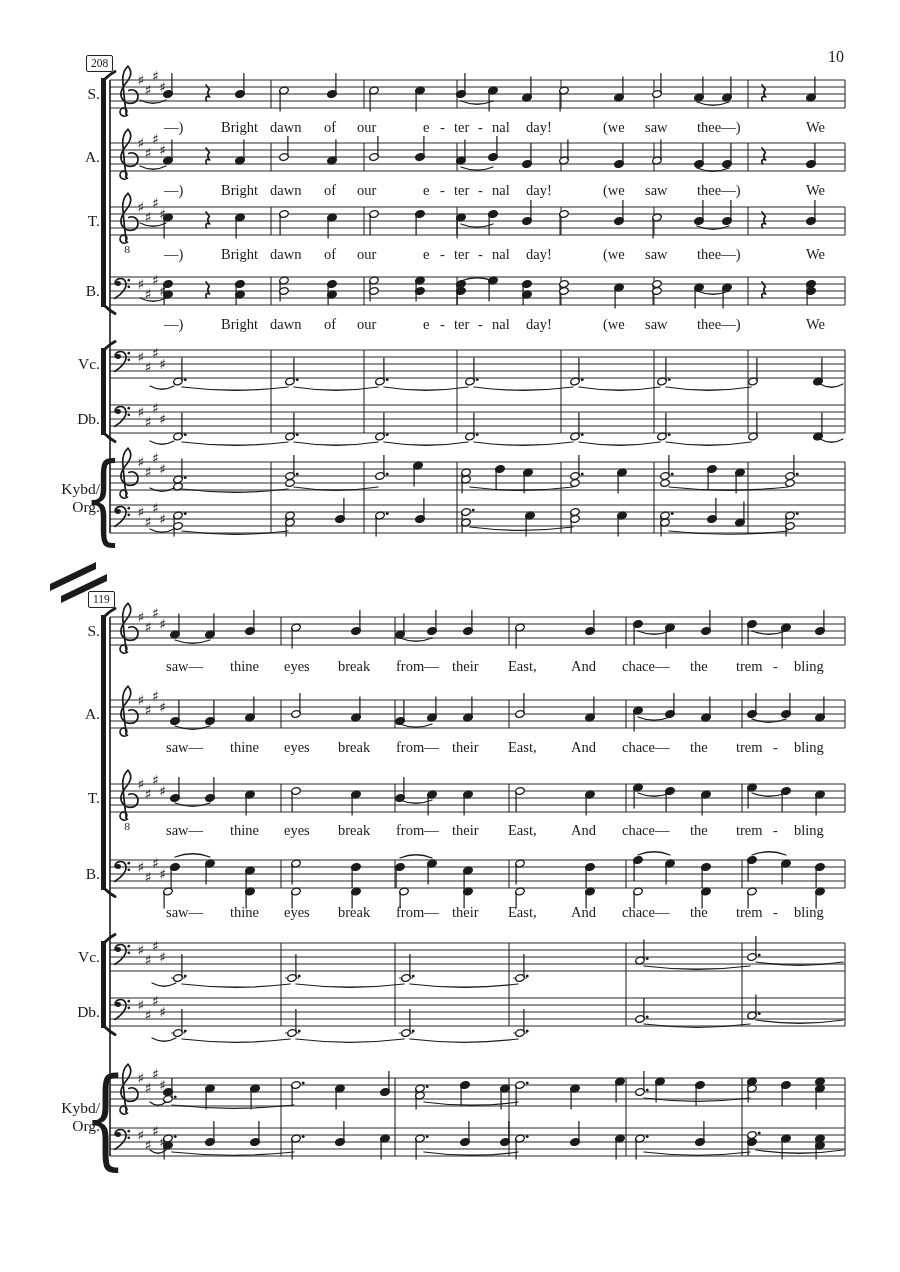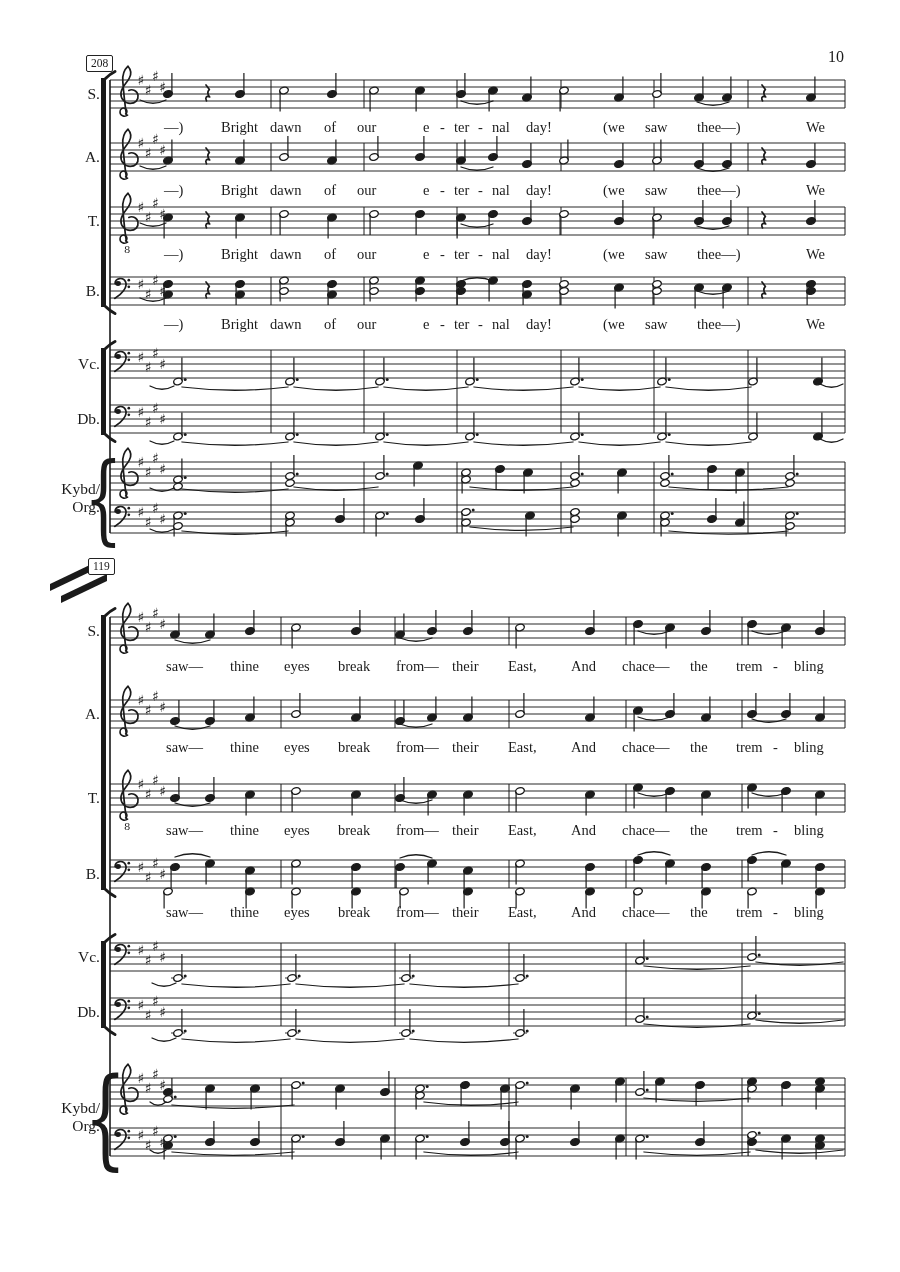--- a/index.html
+++ b/index.html
@@ -990,21 +990,21 @@
     <div class="lyric" style="left:440px;top:316px;">-</div>
     <div class="lyric" style="left:454px;top:316px;">ter</div>
     <div class="lyric" style="left:478px;top:316px;">-</div>
     <div class="lyric" style="left:492px;top:316px;">nal</div>
     <div class="lyric i" style="left:526px;top:316px;">day!</div>
     <div class="lyric" style="left:603px;top:316px;">(we</div>
     <div class="lyric" style="left:645px;top:316px;">saw</div>
     <div class="lyric" style="left:697px;top:316px;">thee—)</div>
     <div class="lyric" style="left:806px;top:316px;">We</div>
     <div class="brace" style="left:84px;top:1070px;height:94px;font-size:108px;transform:scaleX(0.62);">{</div>
-    <div class="mbox" style="left:88px;top:558px;">119</div>
+    <div class="mbox" style="left:88px;top:591px;">119</div>
     <div class="plabel" style="top:622px;">S.</div>
     <div class="plabel" style="top:705px;">A.</div>
     <div class="plabel" style="top:789px;">T.</div>
     <div class="plabel" style="top:865px;">B.</div>
     <div class="plabel" style="top:948px;">Vc.</div>
     <div class="plabel" style="top:1003px;">Db.</div>
     <div class="plabel" style="top:1099px;">Kybd/</div>
     <div class="plabel" style="top:1117px;">Org.</div>
     <div class="lyric" style="left:166px;top:658px;">saw—</div>
     <div class="lyric" style="left:230px;top:658px;">thine</div>

